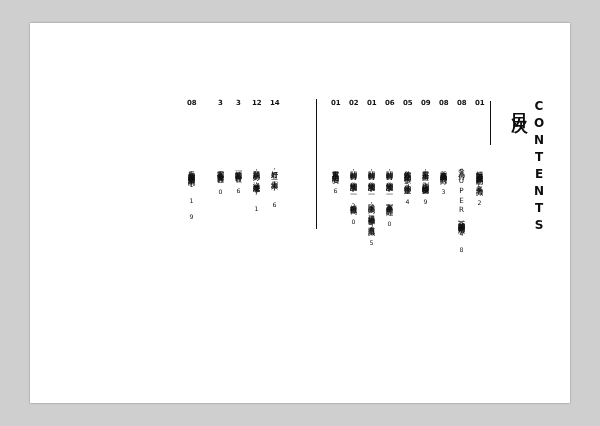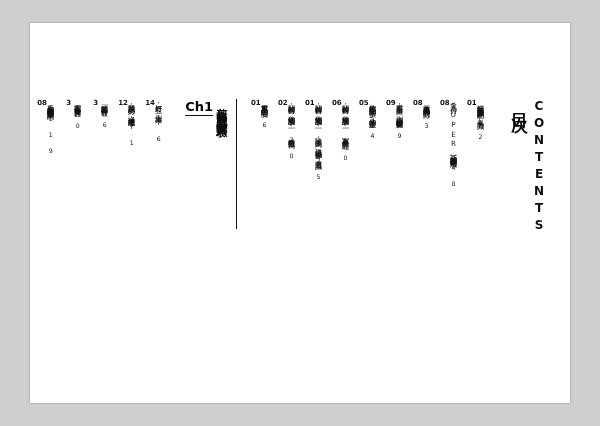--- a/index.html
+++ b/index.html
@@ -105,21 +105,21 @@
     margin: 58px 7px 0 3px;
   }
 
   .entries {
     display: flex;
     flex-direction: row;
     align-items: flex-start;
   }
   .entry {
     display: flex;
-    flex-direction: row;
+    flex-direction: column;
     align-items: flex-start;
     margin-left: 7px;
   }
   .entry-num {
     writing-mode: horizontal-tb;
     font-size: 7px;
     font-weight: 700;
     color: #111;
     margin-top: 58px;
     width: 9px;
@@ -151,24 +151,20 @@
   <div class="spread">
 
     <div class="title-block">
       <div class="title-cn">目次</div>
       <div class="title-en">CONTENTS</div>
     </div>
 
     <div class="title-rule"></div>
 
     <div class="chapter">
-      <div class="chap-head">
-        <div class="chap-label">Ch1</div>
-        <div class="chap-title">剪輯師的真心話大實驗</div>
-      </div>
       <div class="chap-vrule"></div>
       <div class="entries">
         <div class="entry">
           <div class="entry-num">01</div>
           <div class="entry-text"><span>電影不只是生活的安慰</span><span class="pg">1 6</span></div>
         </div>
         <div class="entry">
           <div class="entry-num">02</div>
           <div class="entry-text"><span>開始剪輯前，你該知道的事——剪輯就是寫作</span><span class="pg">2 0</span></div>
         </div>

